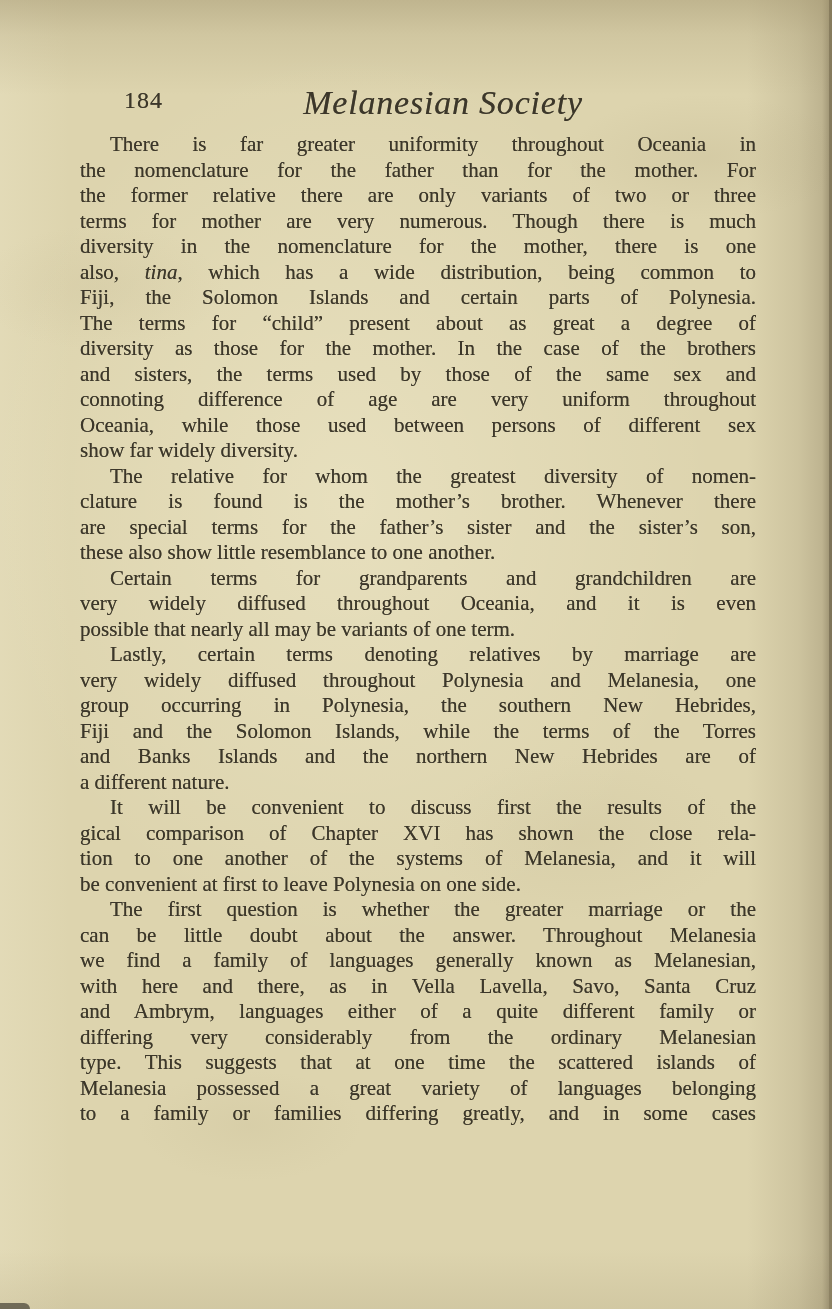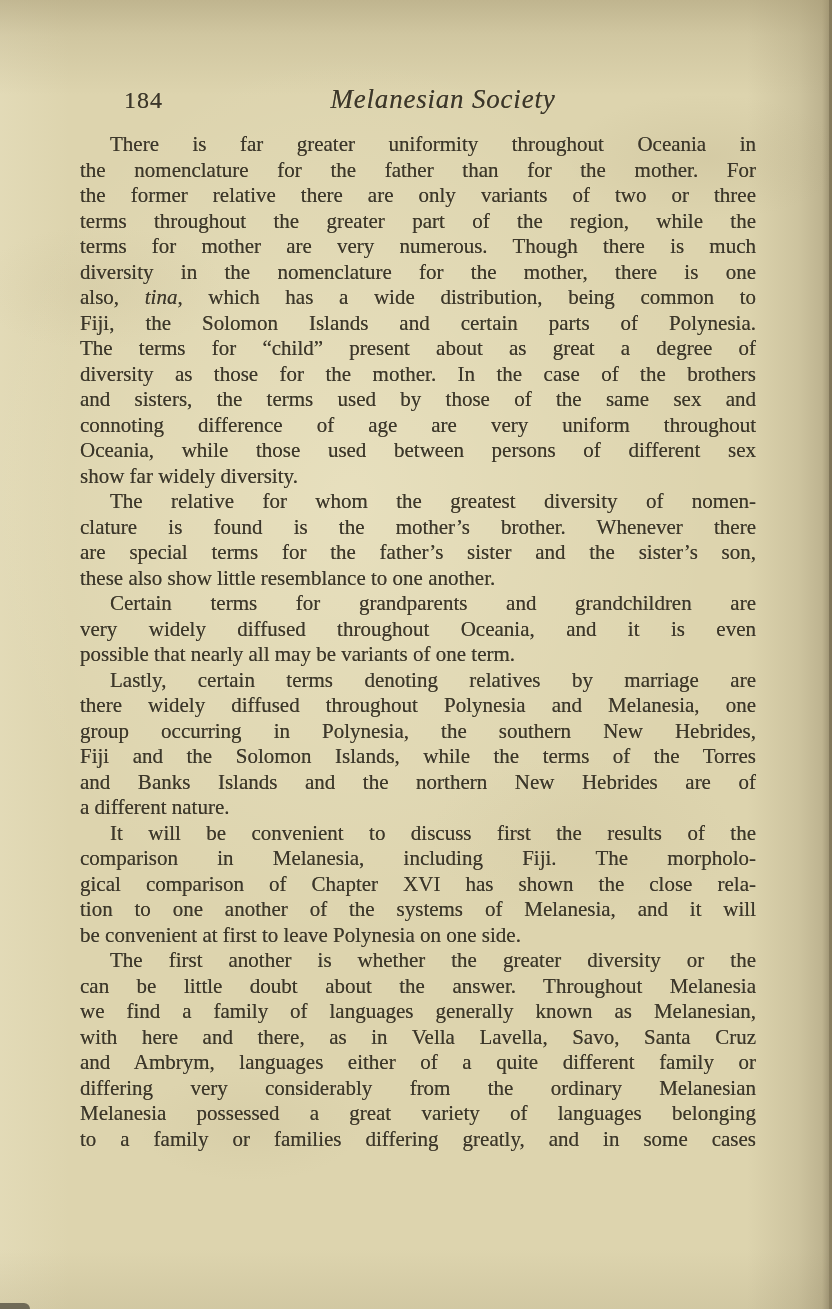--- a/index.html
+++ b/index.html
@@ -38,21 +38,21 @@
   .pagenum{
     position:absolute;left:24px;top:3px;
     font-size:24px;letter-spacing:1px;
     text-shadow:0 0 0.6px rgba(60,55,42,0.65);
     margin-left:20px;
   }
   .running-title{
     position:absolute;left:0;top:0;width:676px;
     padding-left:50px;box-sizing:border-box;
     text-align:center;font-style:italic;
-    font-size:27px;letter-spacing:0.8px;
+    font-size:34px;letter-spacing:0.8px;
     text-shadow:0 0 0.6px rgba(60,55,42,0.65);
   }
   .body-text{
     position:absolute;left:80px;top:132px;width:676px;
     font-size:21px;line-height:25.5px;
     text-shadow:0 0 0.55px rgba(60,55,42,0.70);
   }
   .line{
     text-align:justify;
     text-align-last:justify;
@@ -74,21 +74,20 @@
   <div class="header">
     <div class="pagenum">184</div>
     <div class="running-title">Melanesian Society</div>
   </div>
 
   <div class="body-text">
 
     <div class="line indent">There is far greater uniformity throughout Oceania in</div>
     <div class="line">the nomenclature for the father than for the mother.  For</div>
     <div class="line">the former relative there are only variants of two or three</div>
-    <div class="line">terms throughout the greater part of the region, while the</div>
     <div class="line">terms for mother are very numerous.  Though there is much</div>
     <div class="line">diversity in the nomenclature for the mother, there is one</div>
     <div class="line"><span>also, </span><span class="it">tina</span><span>, which has a wide distribution, being common to</span></div>
     <div class="line">Fiji, the Solomon Islands and certain parts of Polynesia.</div>
     <div class="line">The terms for “child” present about as great a degree of</div>
     <div class="line">diversity as those for the mother.  In the case of the brothers</div>
     <div class="line">and sisters, the terms used by those of the same sex and</div>
     <div class="line">connoting difference of age are very uniform throughout</div>
     <div class="line">Oceania, while those used between persons of different sex</div>
     <div class="line endline">show far widely diversity.</div>
@@ -96,34 +95,34 @@
     <div class="line indent">The relative for whom the greatest diversity of nomen-</div>
     <div class="line">clature is found is the mother’s brother.  Whenever there</div>
     <div class="line">are special terms for the father’s sister and the sister’s son,</div>
     <div class="line endline">these also show little resemblance to one another.</div>
 
     <div class="line indent">Certain terms for grandparents and grandchildren are</div>
     <div class="line">very widely diffused throughout Oceania, and it is even</div>
     <div class="line endline">possible that nearly all may be variants of one term.</div>
 
     <div class="line indent">Lastly, certain terms denoting relatives by marriage are</div>
-    <div class="line">there widely diffused throughout Polynesia and Melanesia, one</div>
+    <div class="line">very widely diffused throughout Polynesia and Melanesia, one</div>
     <div class="line">group occurring in Polynesia, the southern New Hebrides,</div>
     <div class="line">Fiji and the Solomon Islands, while the terms of the Torres</div>
     <div class="line">and Banks Islands and the northern New Hebrides are of</div>
     <div class="line endline">a different nature.</div>
 
     <div class="line indent">It will be convenient to discuss first the results of the</div>
-    <div class="line">comparison in Melanesia, including Fiji.  The morpholo-</div>
     <div class="line">gical comparison of Chapter XVI has shown the close rela-</div>
     <div class="line">tion to one another of the systems of Melanesia, and it will</div>
     <div class="line endline">be convenient at first to leave Polynesia on one side.</div>
 
-    <div class="line indent">The first another is whether the greater diversity or the</div>
+    <div class="line indent">The first question is whether the greater marriage or the</div>
     <div class="line">can be little doubt about the answer.  Throughout Melanesia</div>
     <div class="line">we find a family of languages generally known as Melanesian,</div>
     <div class="line">with here and there, as in Vella Lavella, Savo, Santa Cruz</div>
     <div class="line">and Ambrym, languages either of a quite different family or</div>
     <div class="line">differing very considerably from the ordinary Melanesian</div>
+    <div class="line">type.  This suggests that at one time the scattered islands of</div>
     <div class="line">Melanesia possessed a great variety of languages belonging</div>
     <div class="line">to a family or families differing greatly, and in some cases</div>
   </div>
 </div>
 
 </body></html>

